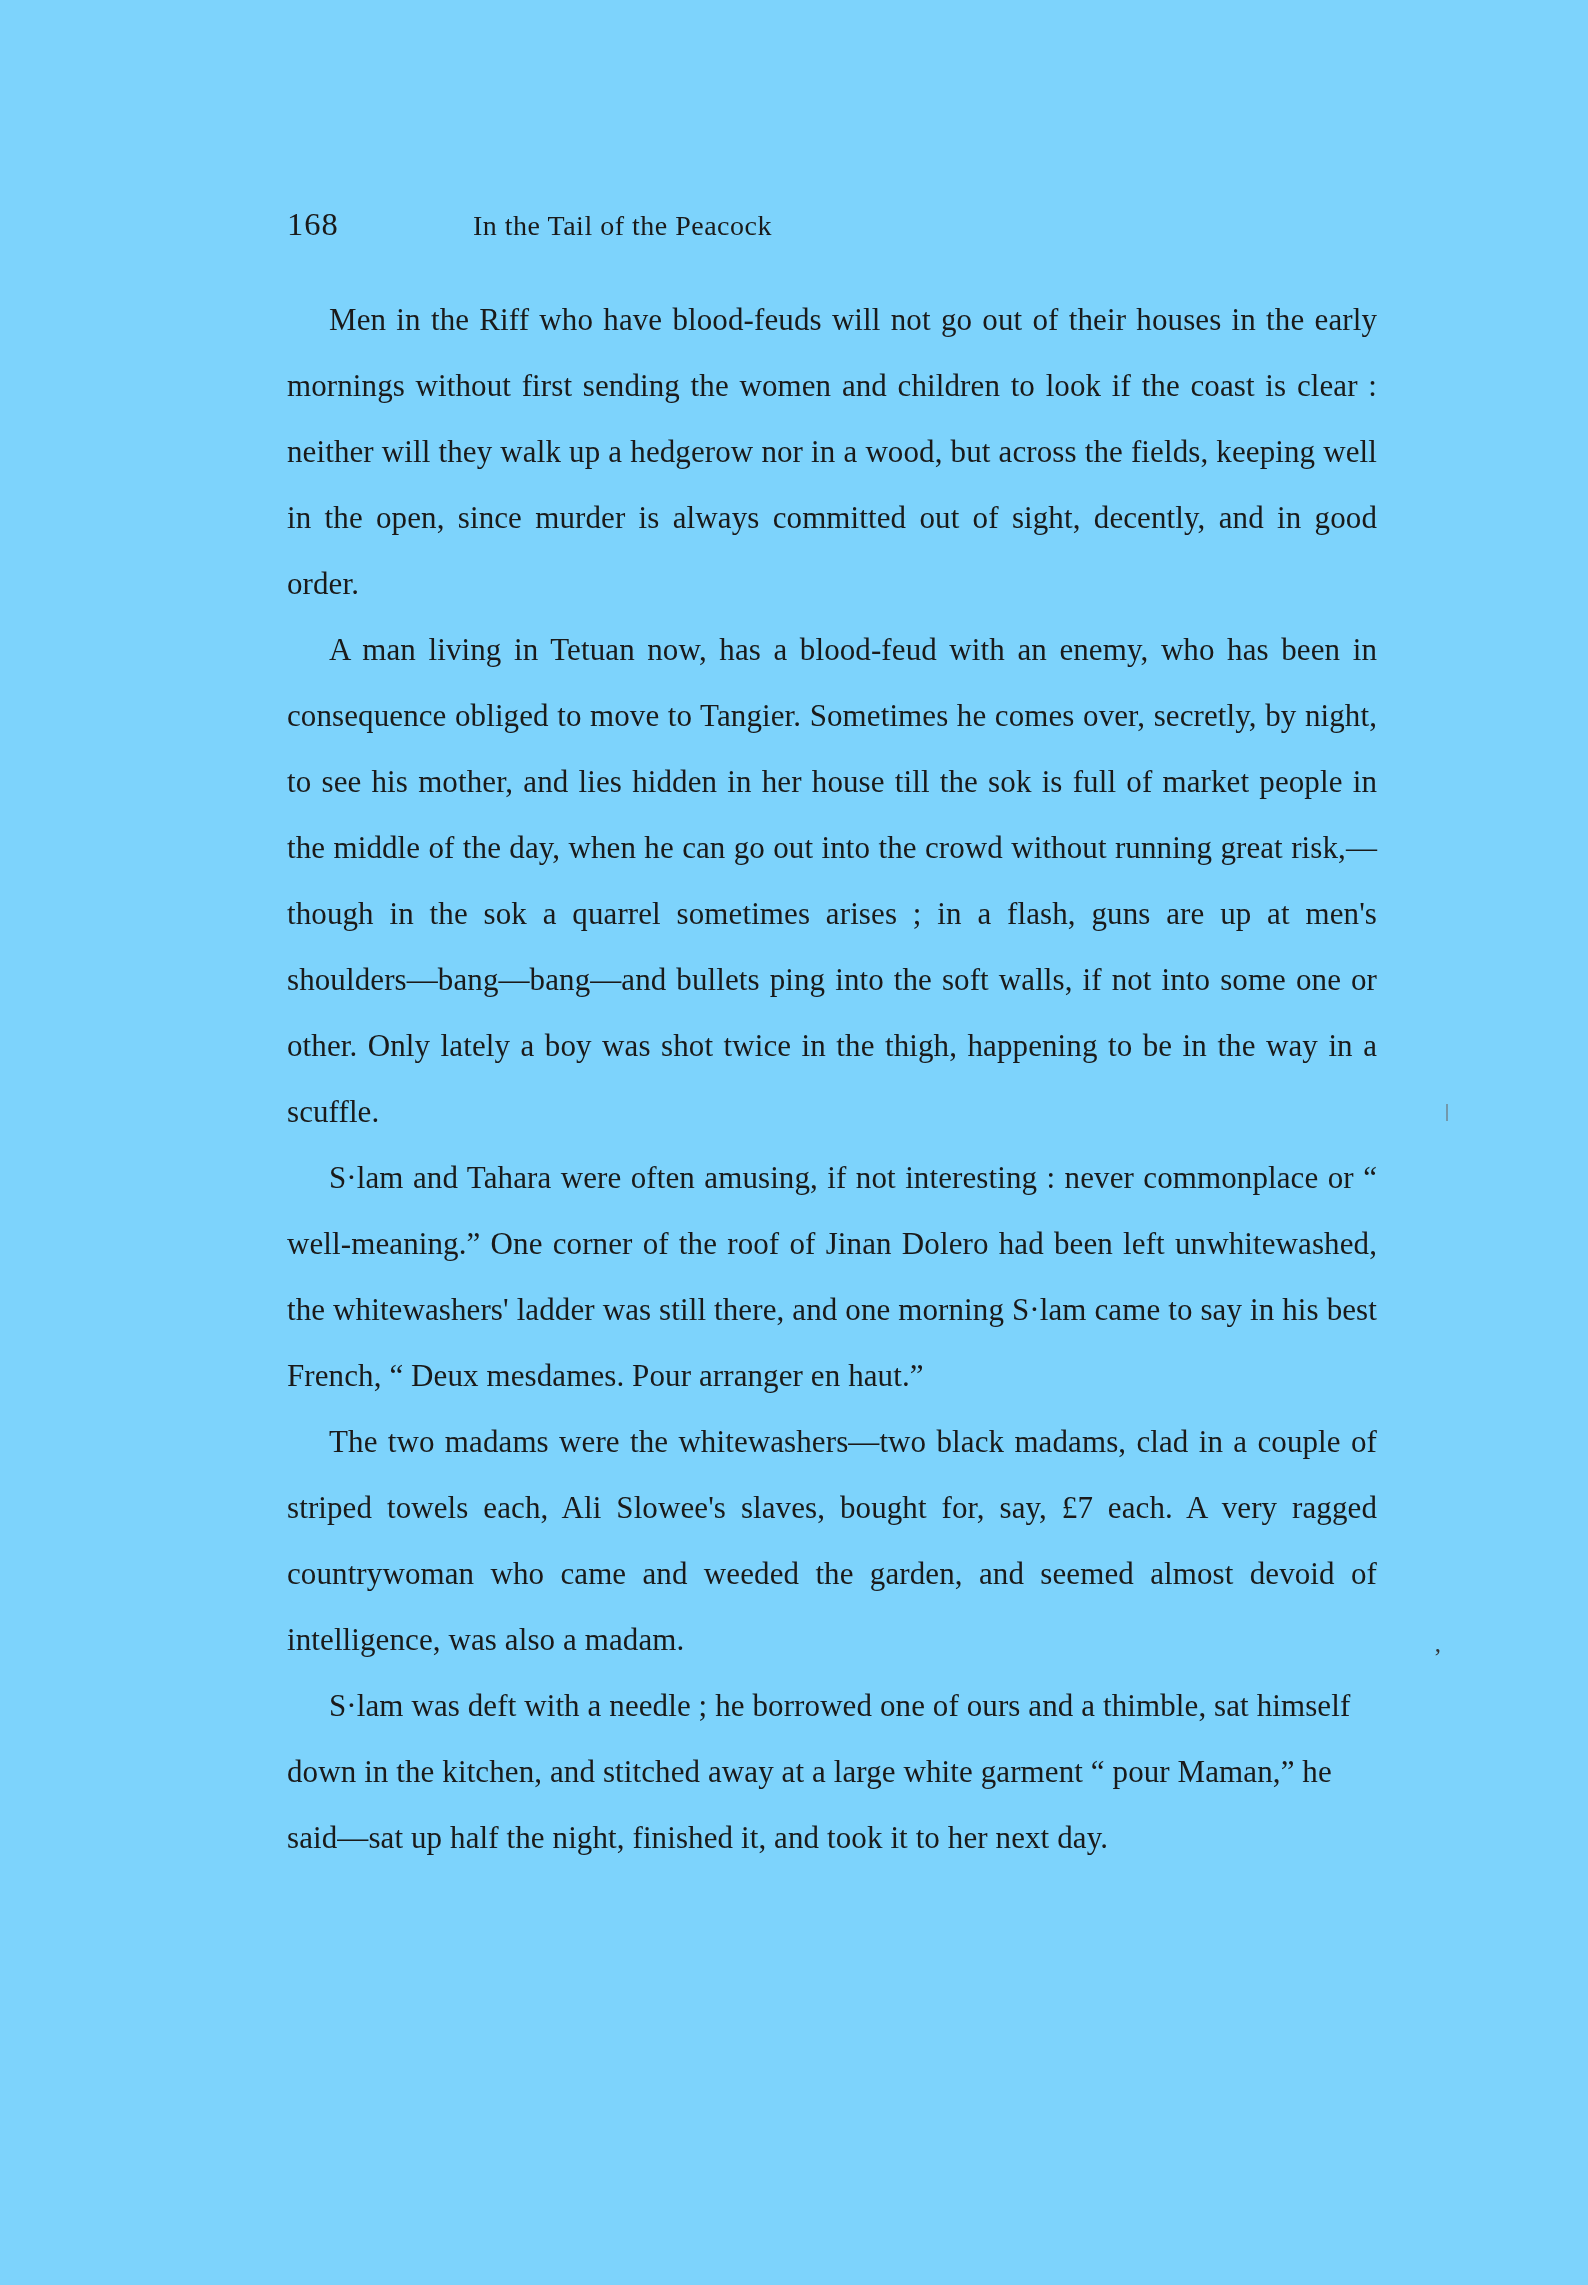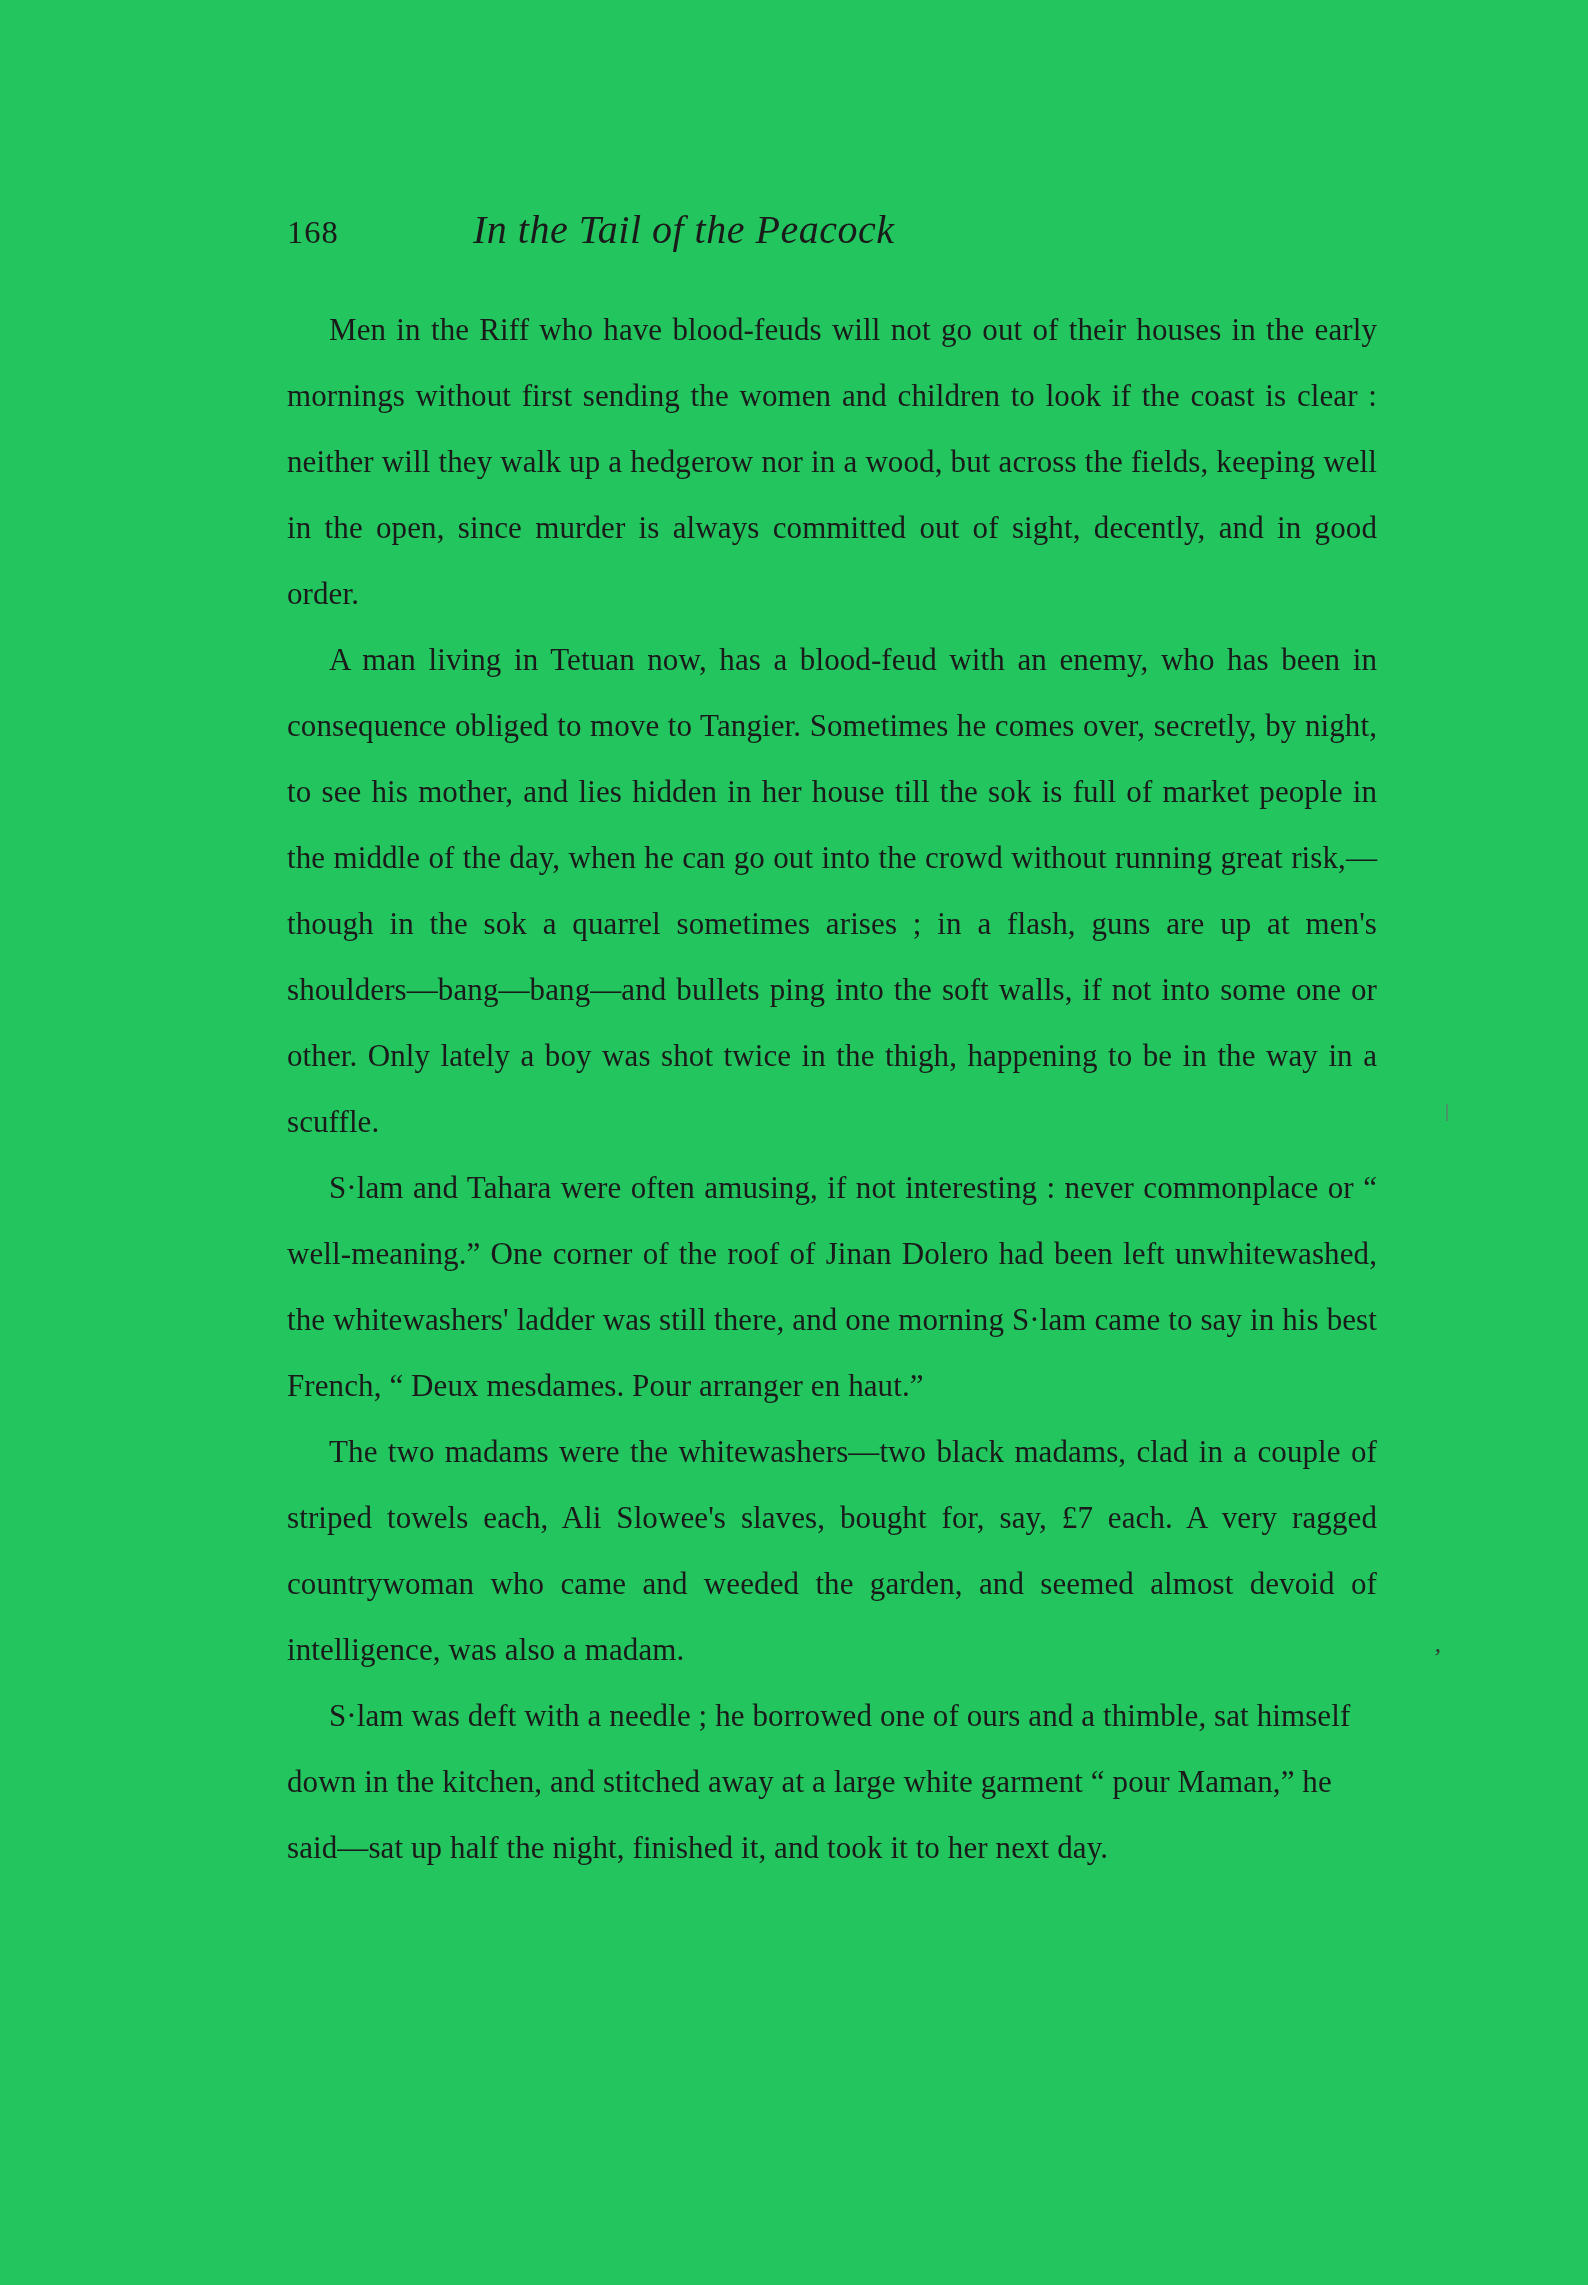--- a/index.html
+++ b/index.html
@@ -13,46 +13,45 @@
     position: relative;
     font-family: "Liberation Serif", serif;
     color: #1a1a1a;
     overflow: hidden;
   }
   .page {
     position: absolute;
     top: 0; left: 0;
     width: 1589px;
     height: 2286px;
-    background: #22c55e;
+    background: #7dd3fc;
   }
   .content {
     position: absolute;
     left: 287px;
     top: 206px;
     width: 1090px;
   }
   .header {
     display: flex;
     align-items: baseline;
     margin-bottom: 44px;
   }
   .folio {
     font-size: 32.5px;
     letter-spacing: 1px;
     width: 186px;
     flex: 0 0 186px;
     font-family: "Liberation Serif", serif;
   }
   .running-title {
-    font-size: 40px;
+    font-size: 28px;
     letter-spacing: 0.5px;
     font-family: "Liberation Serif", serif;
     white-space: nowrap;
-    font-style: italic;
   }
   p.body-par {
     margin: 0;
     font-size: 31px;
     line-height: 66px;
     text-align: justify;
     text-justify: inter-word;
     text-indent: 42px;
     letter-spacing: 0.1px;
     font-family: "Liberation Serif", serif;

